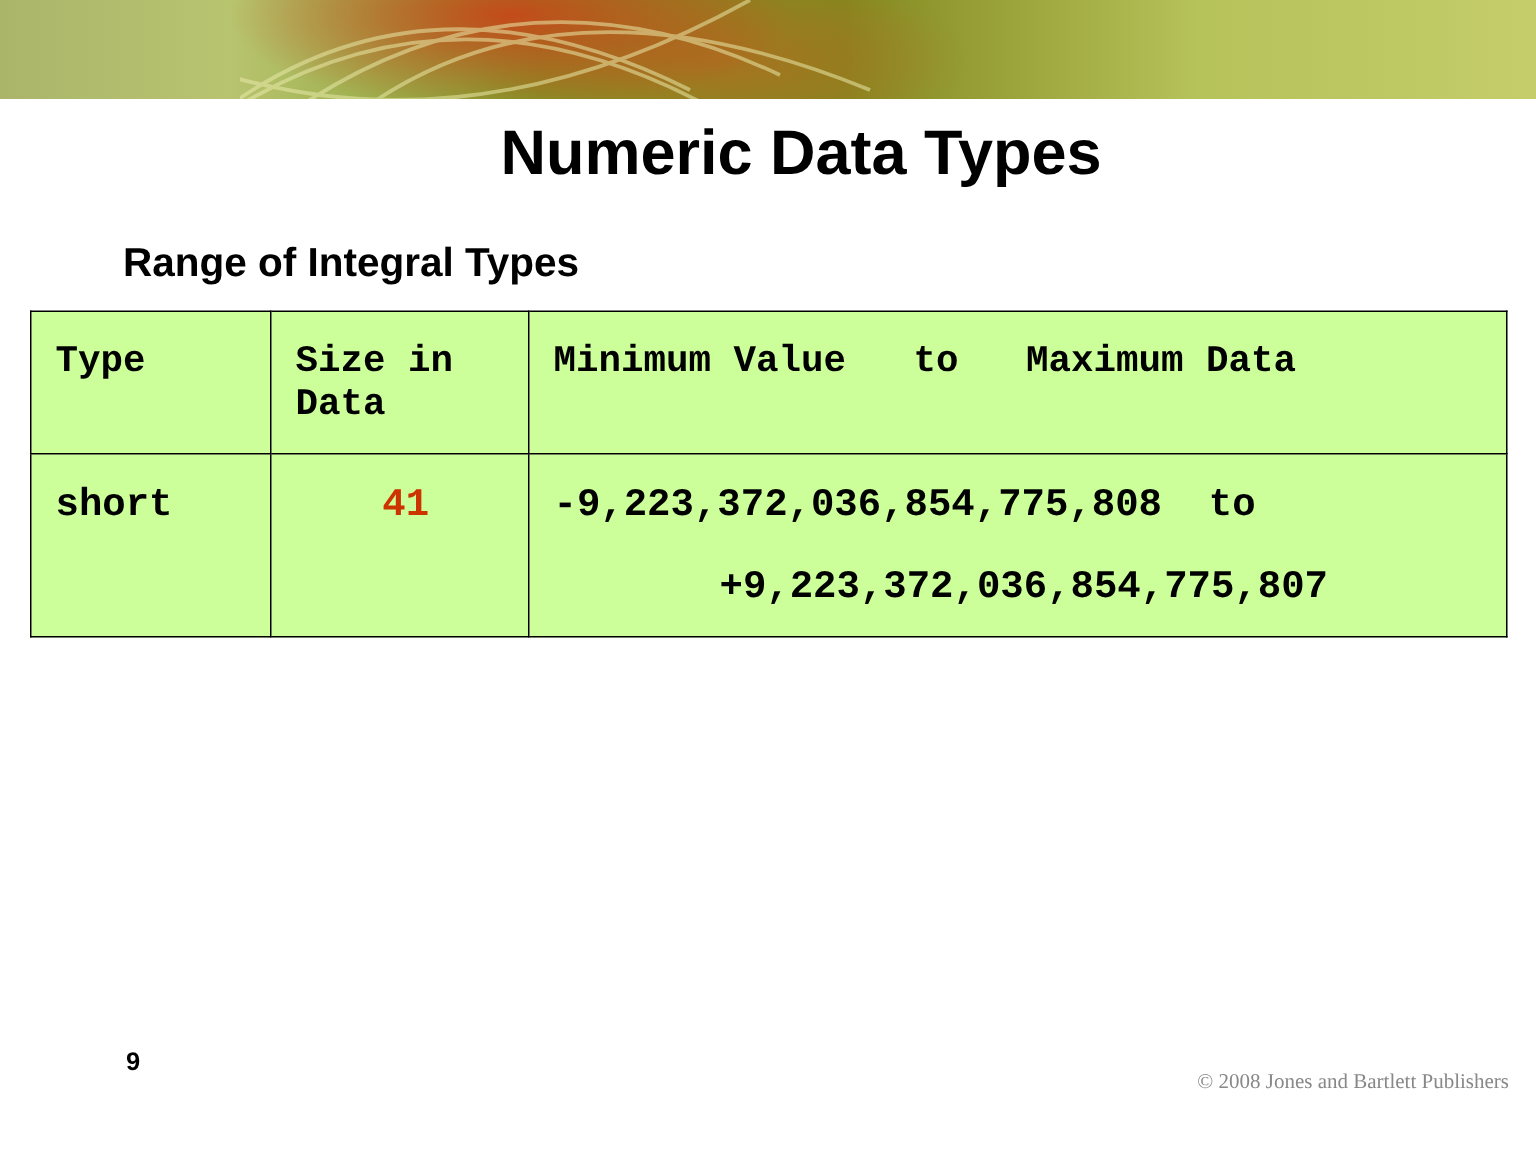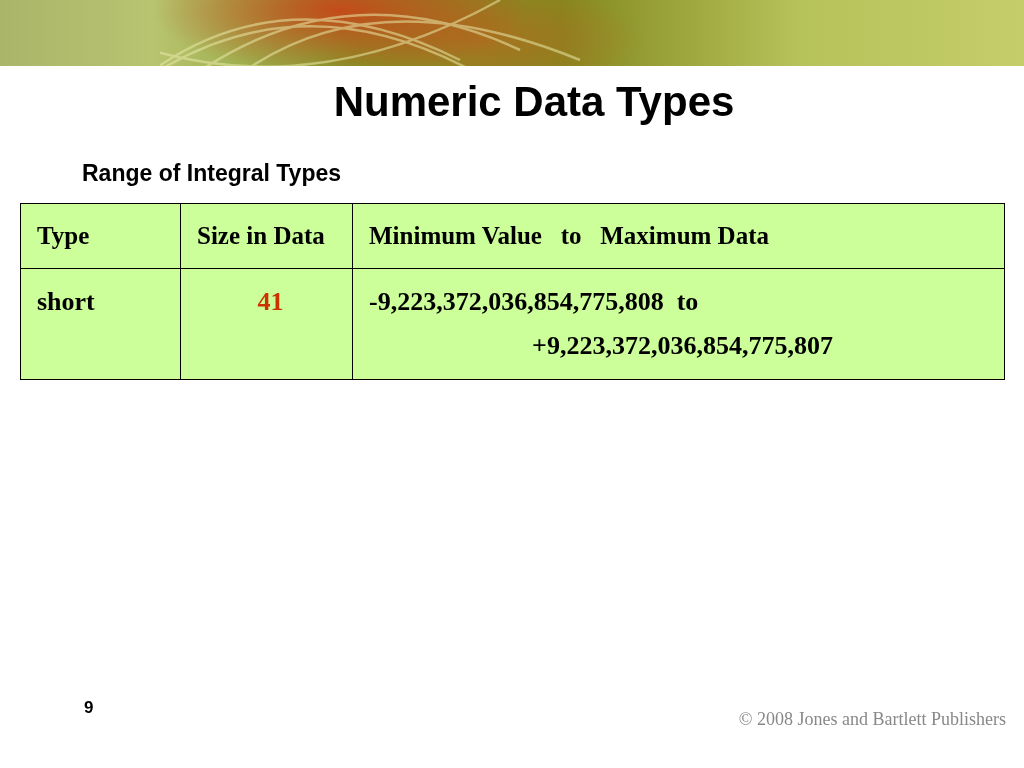--- a/index.html
+++ b/index.html
@@ -35,70 +35,70 @@
     text-align: center;
     font-weight: 700;
     font-size: 42px;
     color: #000;
     margin-top: 12px;
     margin-left: 44px;
   }
 
   .subtitle {
     font-weight: 700;
-    font-size: 23px;
+    font-size: 27px;
     color: #000;
     margin: 34px 0 16px 82px;
   }
 
   table.range {
     border-collapse: collapse;
     width: 984px;
     margin: 0 0 0 20px;
     table-layout: fixed;
   }
   table.range col.type  { width: 160px; }
   table.range col.bits  { width: 172px; }
   table.range col.range { width: 652px; }
 
   table.range td {
     background: #ccff99;
     border: 1px solid #000;
     padding: 18px 8px 18px 16px;
     font-size: 26px;
     font-weight: 700;
-    font-family: Liberation Serif, serif;
+    font-family: Liberation Mono, monospace;
     vertical-align: top;
   }
   table.range tr.hdr td {
     font-size: 25px;
   }
   .bits-val {
     color: #cc3300;
     text-align: center;
     display: block;
   }
   .range-line2 {
     display: block;
     text-align: center;
-    margin-top: 14px;
+    margin-top: 25px;
   }
 
   .page-num {
     position: absolute;
     left: 84px;
     bottom: 50px;
     font-size: 17px;
     font-weight: 700;
   }
   .copyright {
     position: absolute;
     right: 18px;
     bottom: 38px;
-    font-size: 18px;
+    font-size: 14px;
     color: #888;
     font-family: Georgia, 'Times New Roman', serif;
   }
 </style>
 </head>
 <body>
 
 <div class="banner">
   <svg viewBox="0 0 520 100" preserveAspectRatio="none">
     <g stroke="#e9e9a8" stroke-width="2.5" fill="none">

